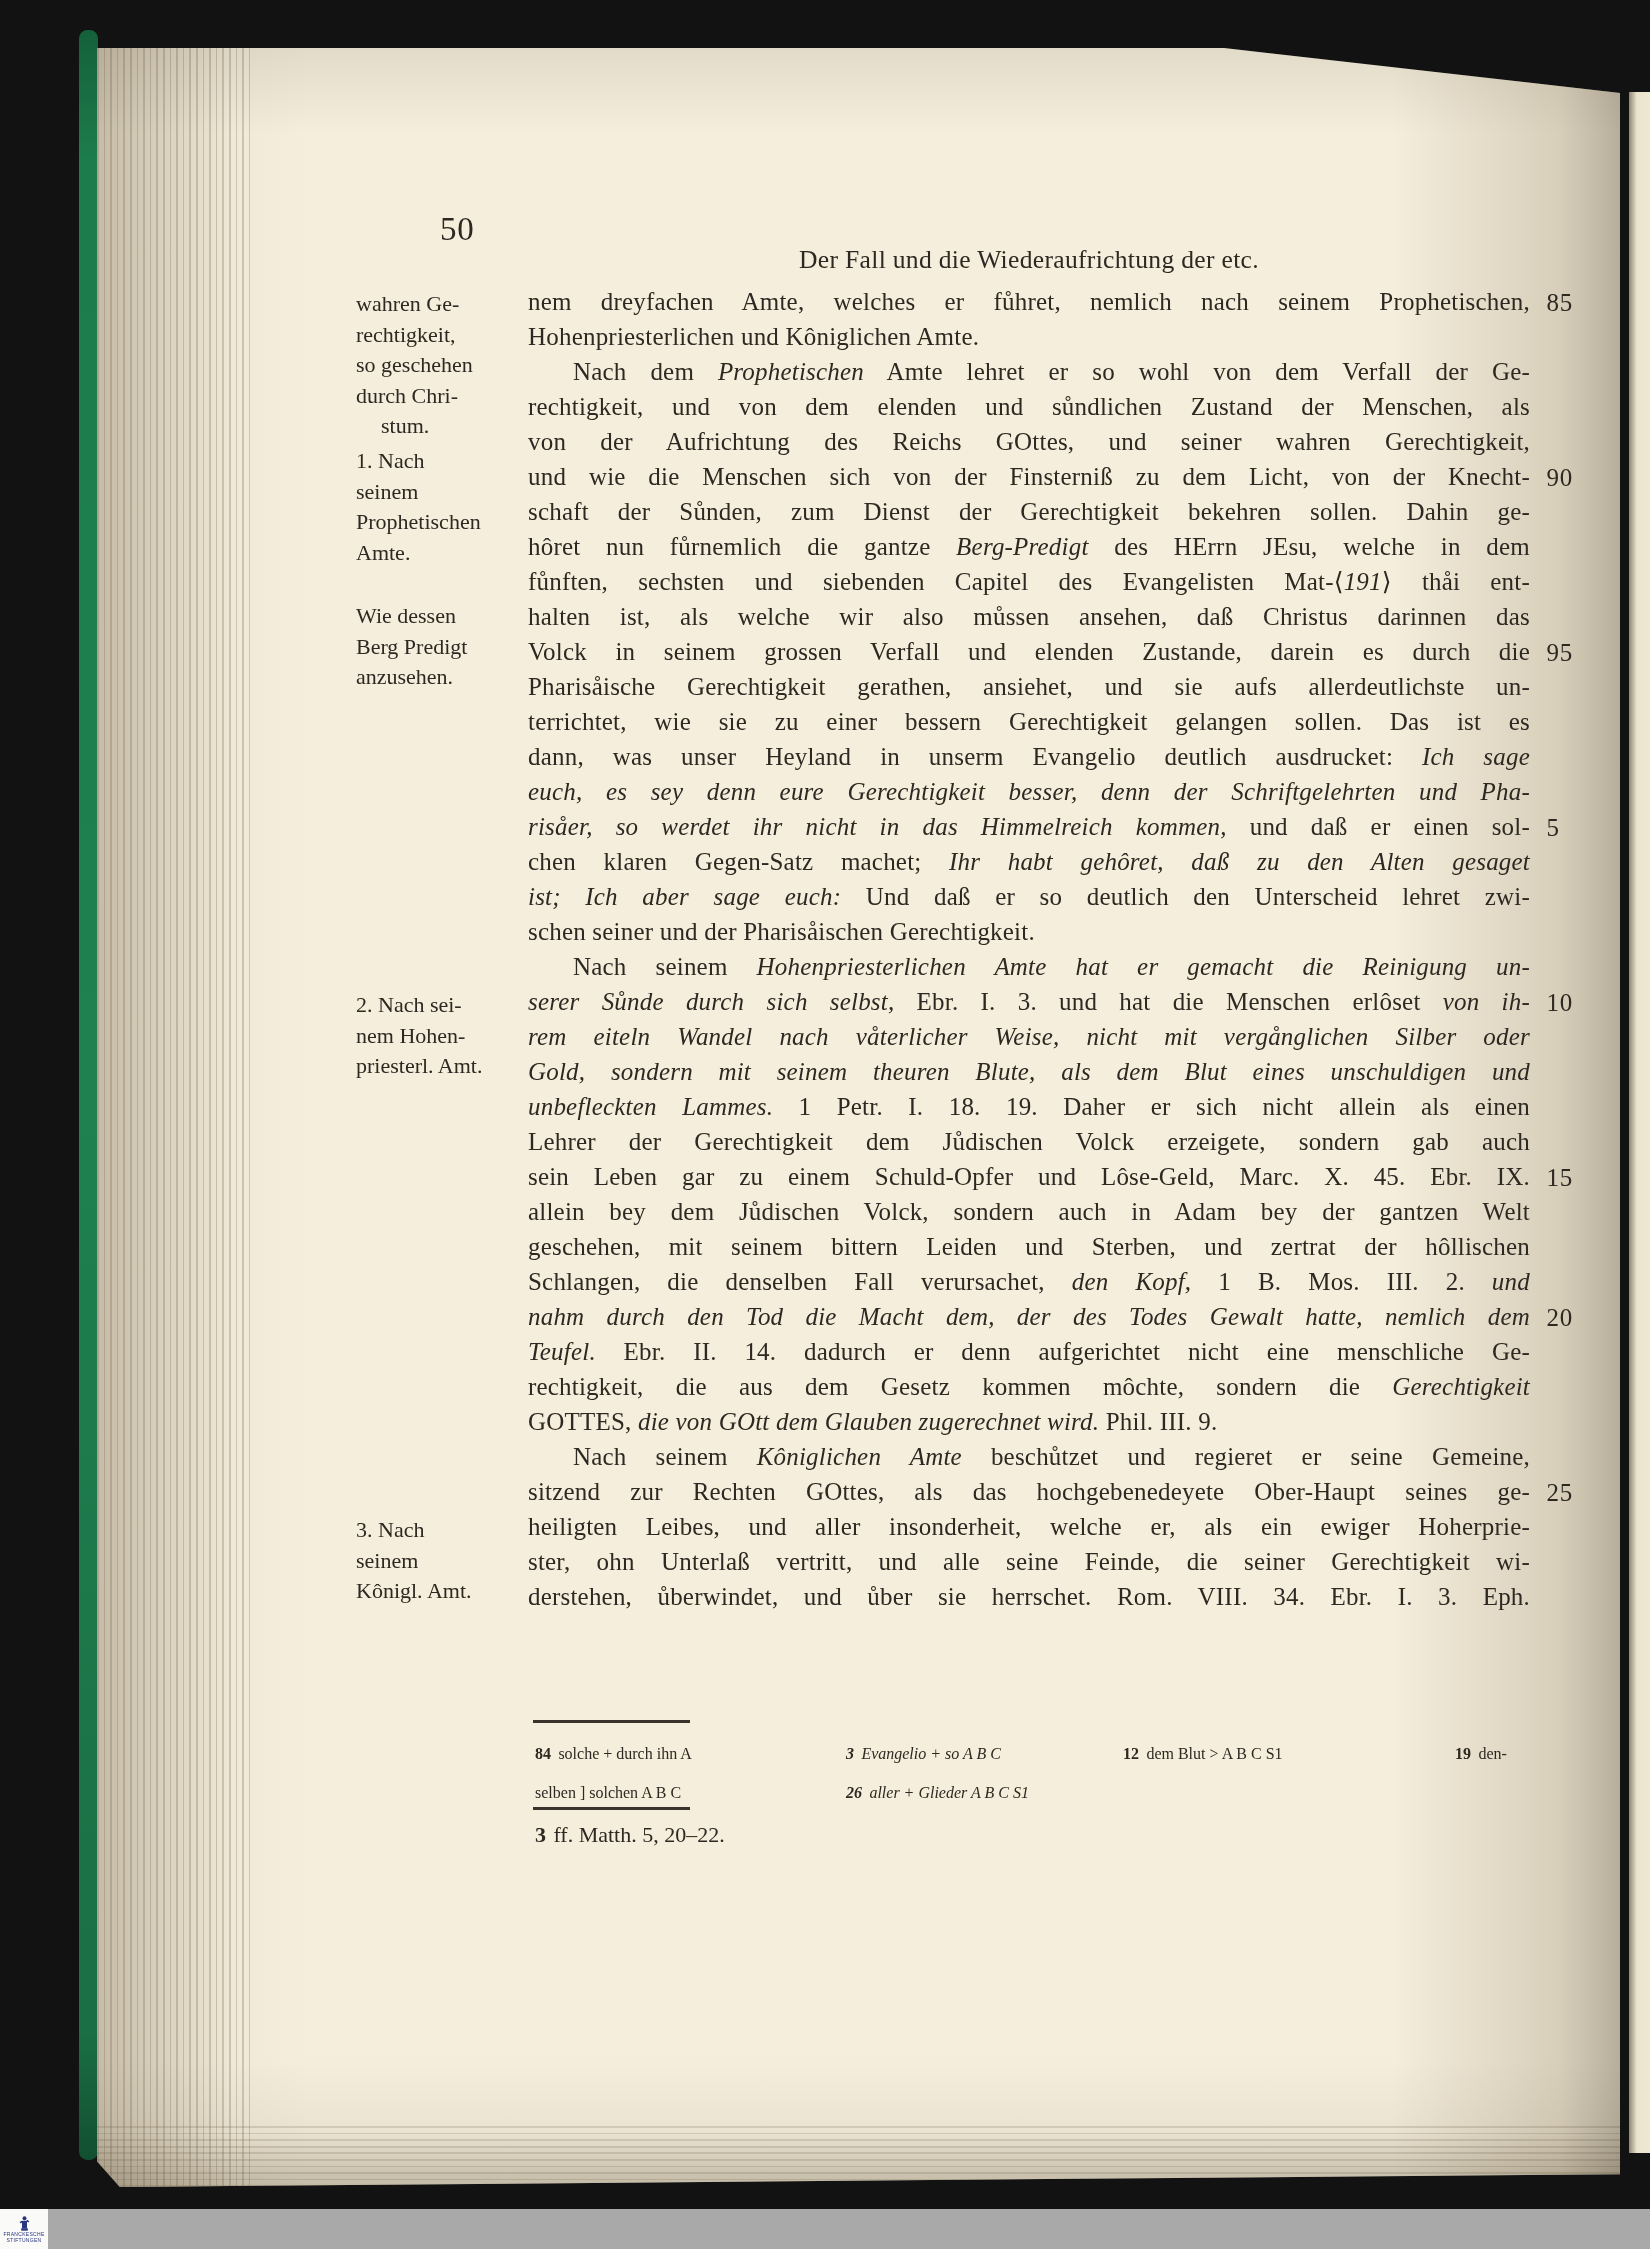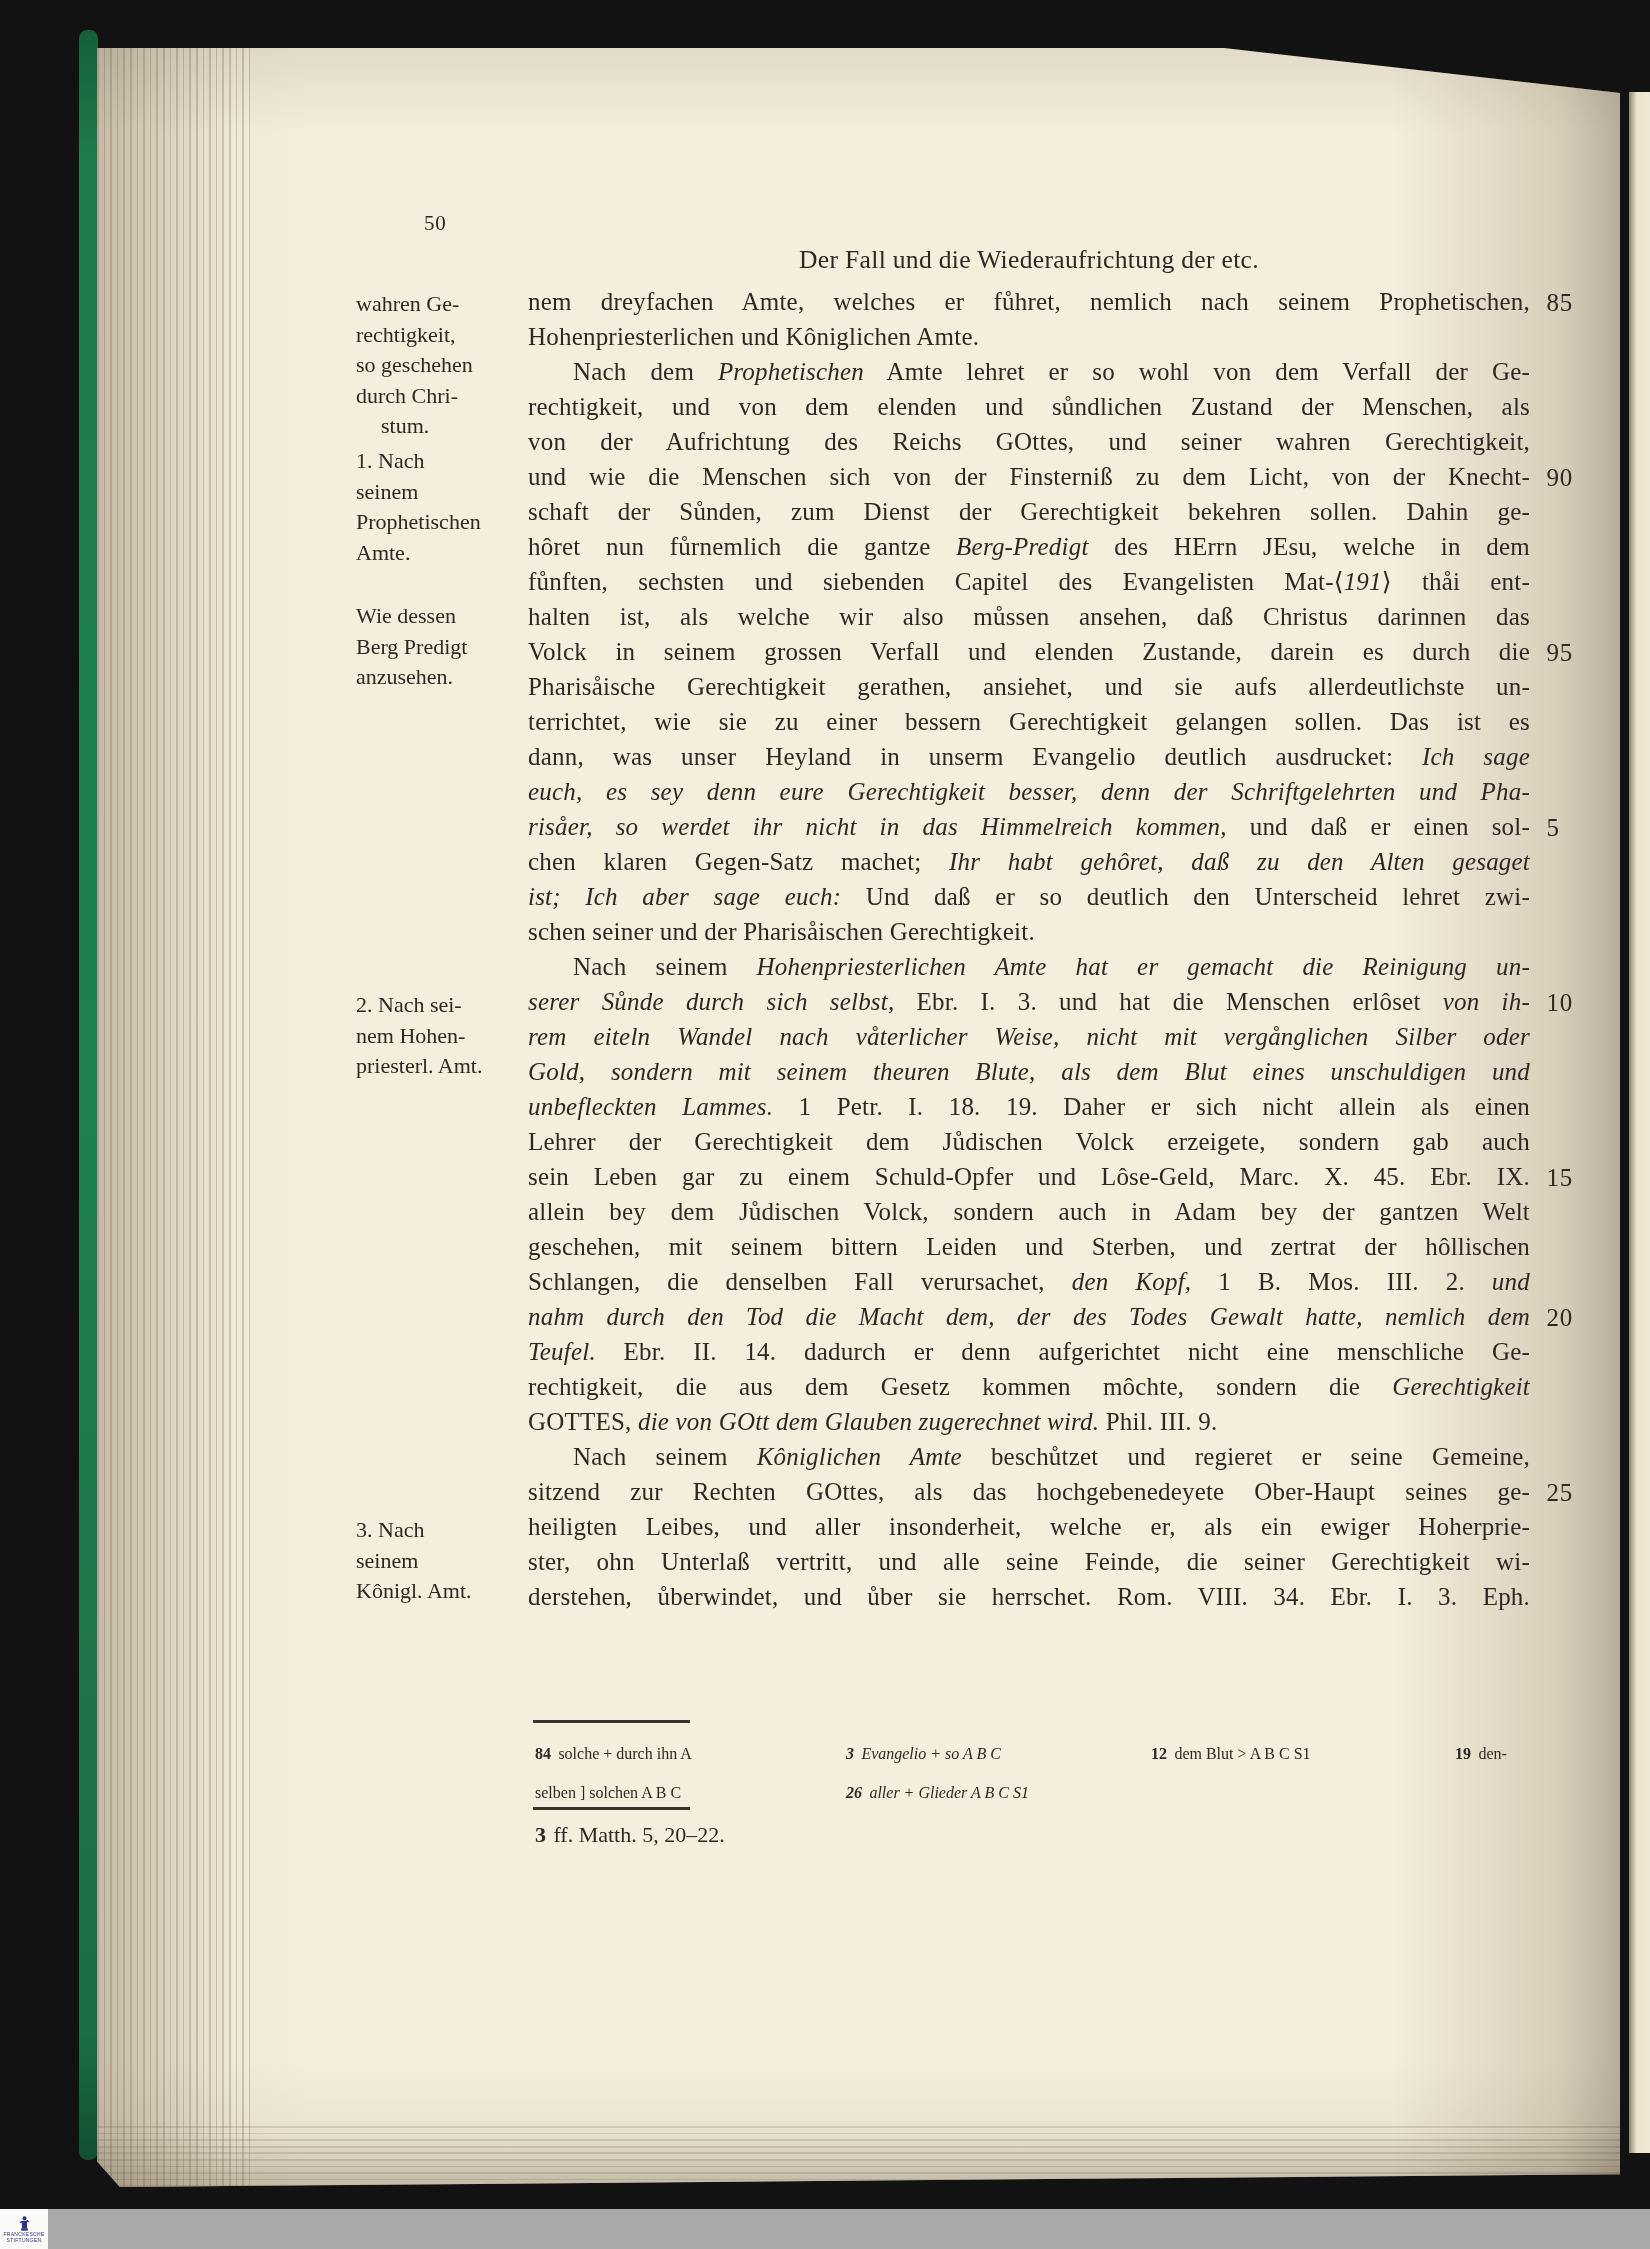--- a/index.html
+++ b/index.html
@@ -39,21 +39,21 @@
     background:
       linear-gradient(90deg,rgba(90,70,40,.08),rgba(0,0,0,0) 14%,rgba(0,0,0,0) 85%,rgba(85,65,35,.18) 96%,rgba(50,38,20,.32)),
       linear-gradient(0deg,rgba(60,48,28,.10),rgba(0,0,0,0) 6%,rgba(0,0,0,0) 96%,rgba(60,48,28,.10));
   }
   .facing-page{
     position:absolute;left:1629px;top:92px;width:21.5px;height:2061px;
     background:linear-gradient(90deg,#8d8672,#ebe3cc 35%,#efe8d4);
   }
 
   
-  .pageno{left:424px;top:211px;font-size:21px;letter-spacing:0.8px;}
+  .pageno{left:440px;top:211px;font-size:33px;letter-spacing:0.8px;}
   .runhead{left:528px;top:210px;width:1002px;text-align:center;font-size:25.6px;letter-spacing:0.3px;margin-top:35px;}
 
   #margin-notes .mnote{position:absolute;left:356px;width:173px;font-size:22px;line-height:30.5px;white-space:nowrap;}
   #margin-notes .mnote:nth-child(1){top:289px;}
   #margin-notes .mnote:nth-child(2){top:446px;}
   #margin-notes .mnote:nth-child(3){top:601px;}
   #margin-notes .mnote:nth-child(4){top:990px;}
   #margin-notes .mnote:nth-child(5){top:1515px;}
   .mline.ind{padding-left:25px;}
 
@@ -71,21 +71,21 @@
   }
 
   .app-rule{left:533px;width:157px;height:2.5px;background:#39332b;}
   .app-rule.r1{top:1720px;}
   .app-rule.r2{top:1807px;}
   #apparatus{left:535px;top:1734px;width:1040px;font-size:16px;}
   .app-row{position:relative;height:39px;line-height:39px;white-space:nowrap;}
   .app-entry{position:absolute;top:0;}
   .app-row .app-entry:nth-child(1){left:0;}
   .app-row .app-entry:nth-child(2){left:311px;font-style:italic;}
-  .app-row .app-entry:nth-child(3){left:616px;}
+  .app-row .app-entry:nth-child(3){left:588px;}
   .app-row .app-entry:nth-child(4){left:920px;}
   .app-num{font-weight:bold;margin-right:7.4px;}
   #bible-note{left:535px;top:1822px;font-size:22px;white-space:nowrap;}
 
   
   .footer-bar{
     position:absolute;left:0;top:2209px;width:1650px;height:41px;
     background:#a9a9a9;
   }
   .logo-box{

